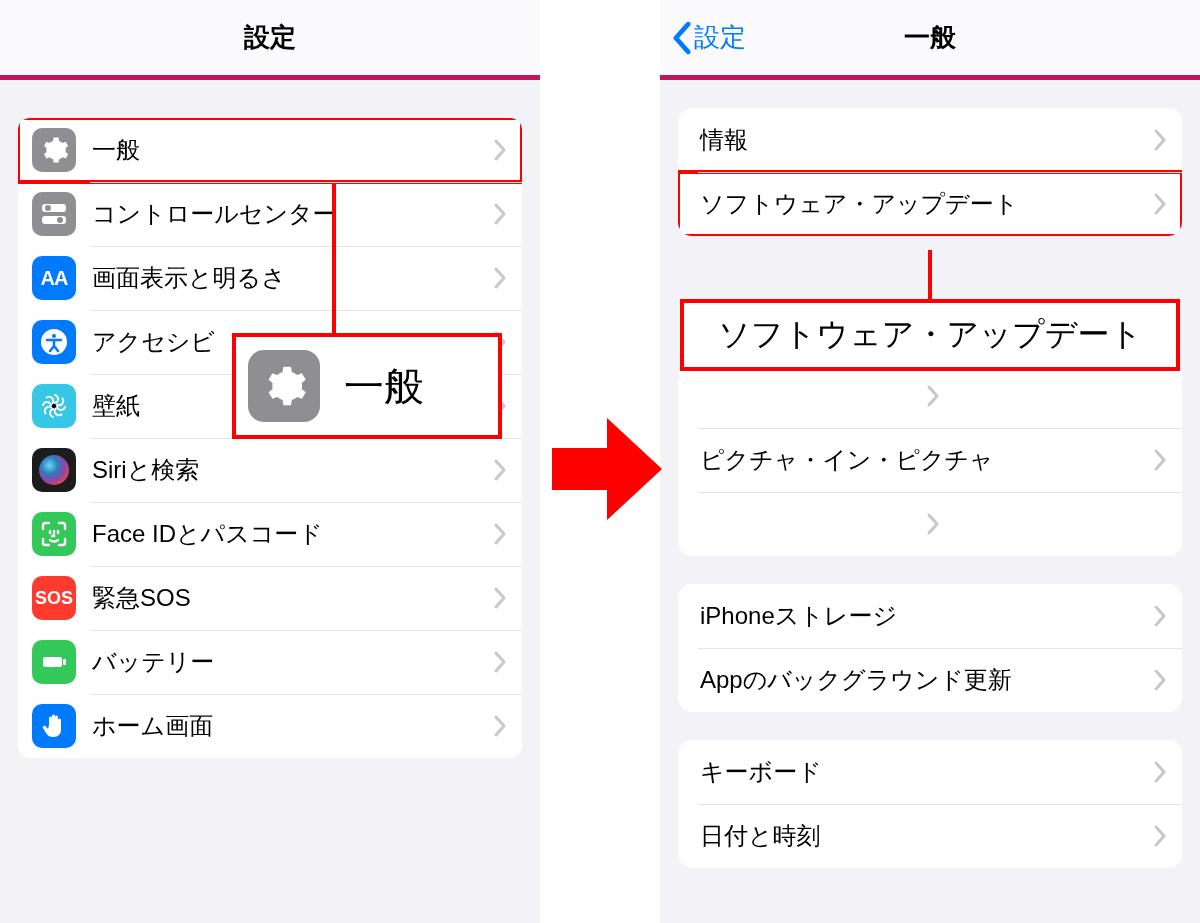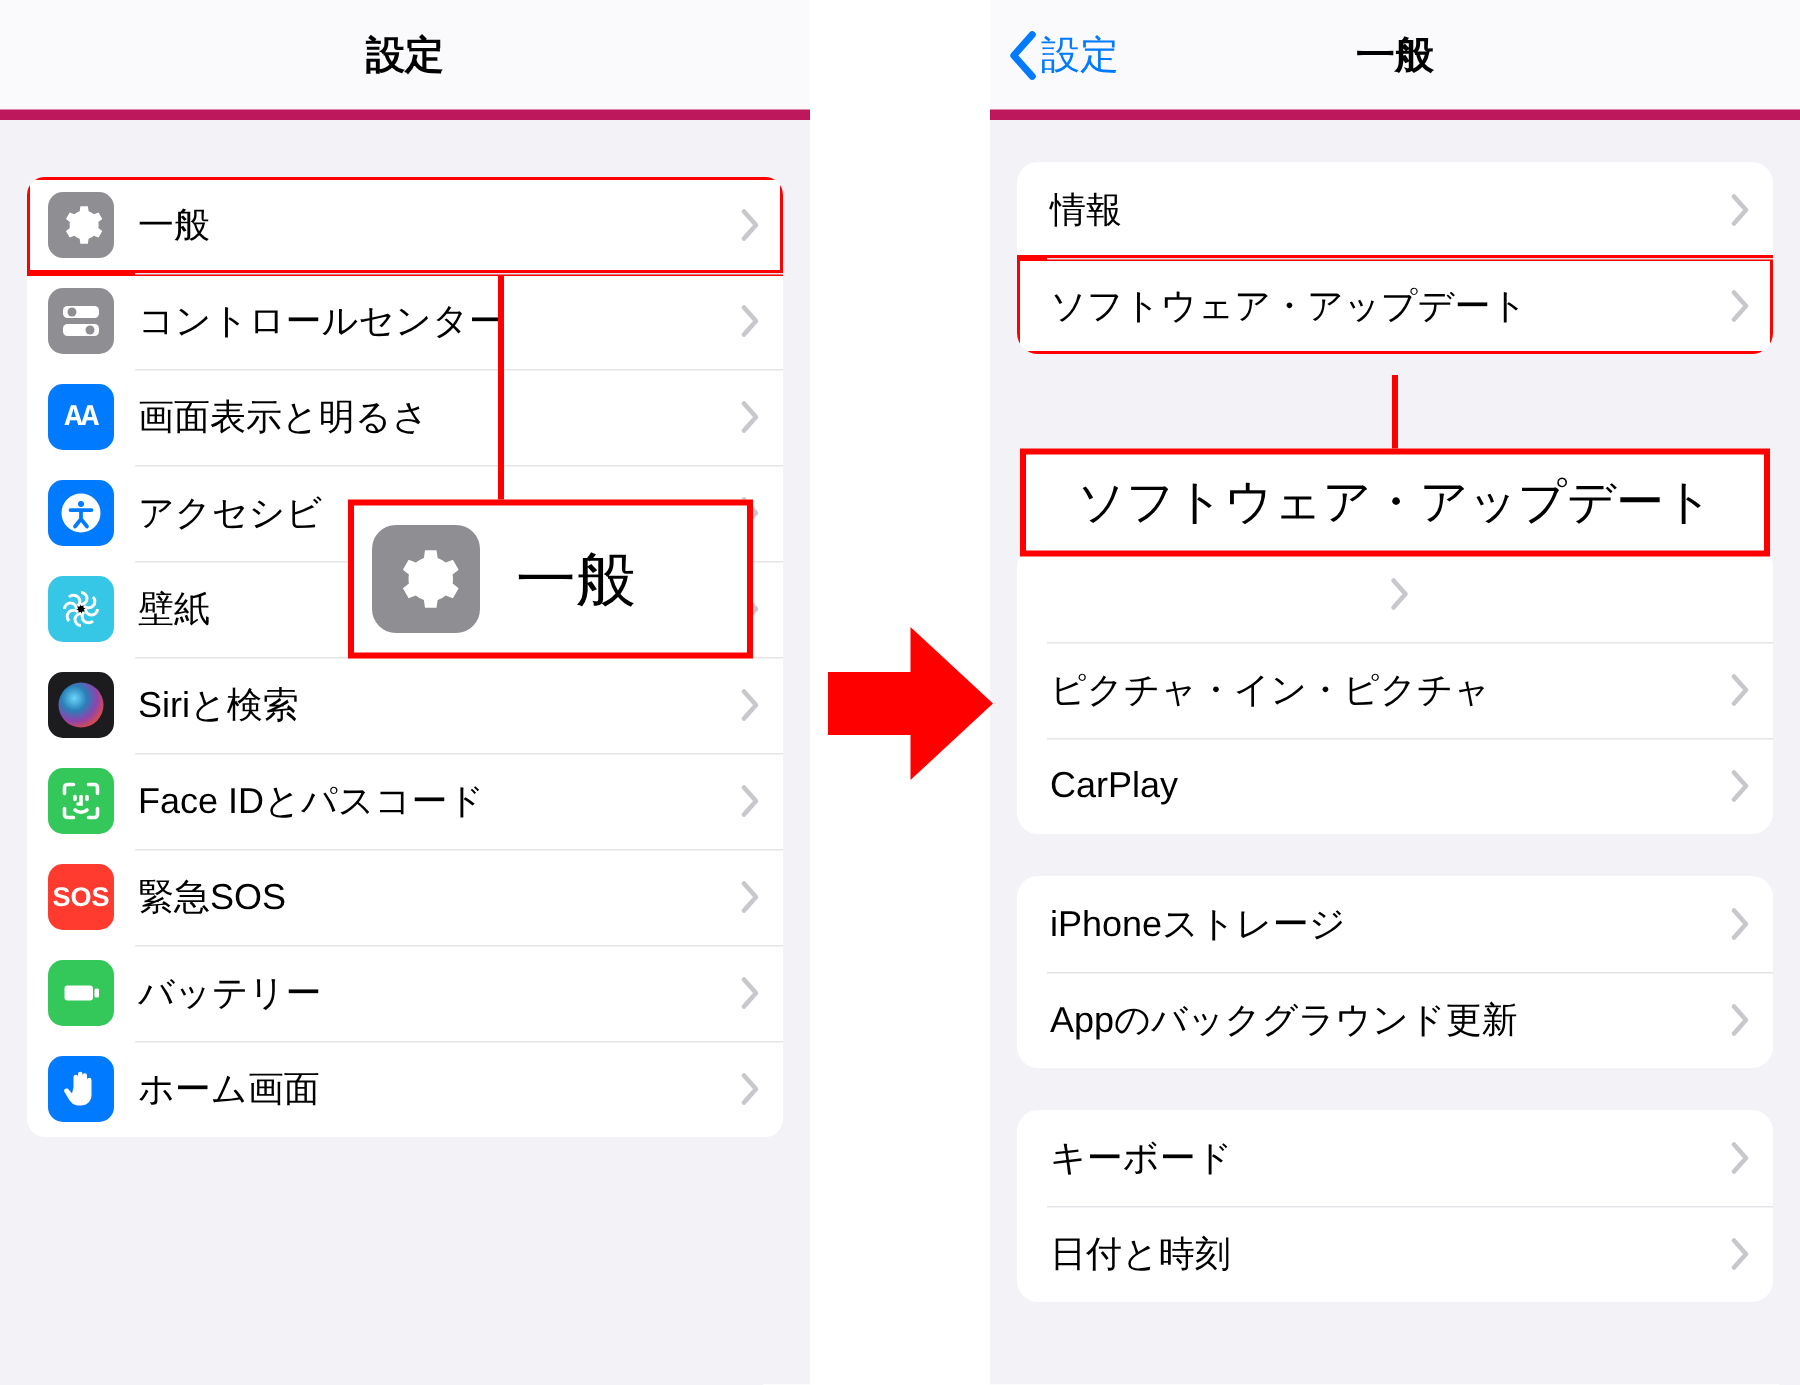--- a/index.html
+++ b/index.html
@@ -17,21 +17,21 @@
     bottom: 0;
     background: #f2f2f7;
   }
   .pane-left { left: 0; width: 540px; }
   .pane-right { right: 0; width: 540px; }
 
   
   .hdr {
     height: 80px;
     background: #fafafc;
-    border-bottom: 7px solid #be185d;
+    border-bottom: 5px solid #be185d;
     display: flex;
     align-items: center;
     justify-content: center;
     position: relative;
   }
   .hdr-title {
     font-size: 26px;
     font-weight: 600;
     color: #000;
   }
@@ -98,21 +98,21 @@
   .chev {
     width: 12px;
     height: 22px;
     flex-shrink: 0;
   }
   .chev path { stroke: #c7c7cc; stroke-width: 3; fill: none; stroke-linecap: round; stroke-linejoin: round; }
 
   
   .ic-general     { background: #8e8e93; }
   .ic-control     { background: #8e8e93; }
-  .ic-display     { background: #007aff; font-family: Liberation Mono, monospace; }
+  .ic-display     { background: #007aff; }
   .ic-home        { background: #3b3fbf; }
   .ic-access      { background: #007aff; }
   .ic-wallpaper   { background: #36c6e6; }
   .ic-siri        { background: #1c1c1e; }
   .ic-faceid      { background: #34c759; }
   .ic-sos         { background: #ff3b30; }
   .ic-exposure    { background: #ffffff; border:1px solid #eee; }
   .ic-battery     { background: #34c759; }
   .ic-privacy     { background: #007aff; }
 
@@ -366,21 +366,20 @@
           <path d="M2 2l8 9-8 9"></path>
         </svg>
     </div>
     <div class="row">
       <div class="row-label">ピクチャ・イン・ピクチャ</div>
       <svg class="chev" viewBox="0 0 12 22">
           <path d="M2 2l8 9-8 9"></path>
         </svg>
     </div>
     <div class="row">
-      <div class="row-label">CarPlay</div>
       <svg class="chev" viewBox="0 0 12 22">
           <path d="M2 2l8 9-8 9"></path>
         </svg>
     </div>
   </div>
 
   <div class="group">
     <div class="row">
       <div class="row-label">iPhoneストレージ</div>
       <svg class="chev" viewBox="0 0 12 22">

